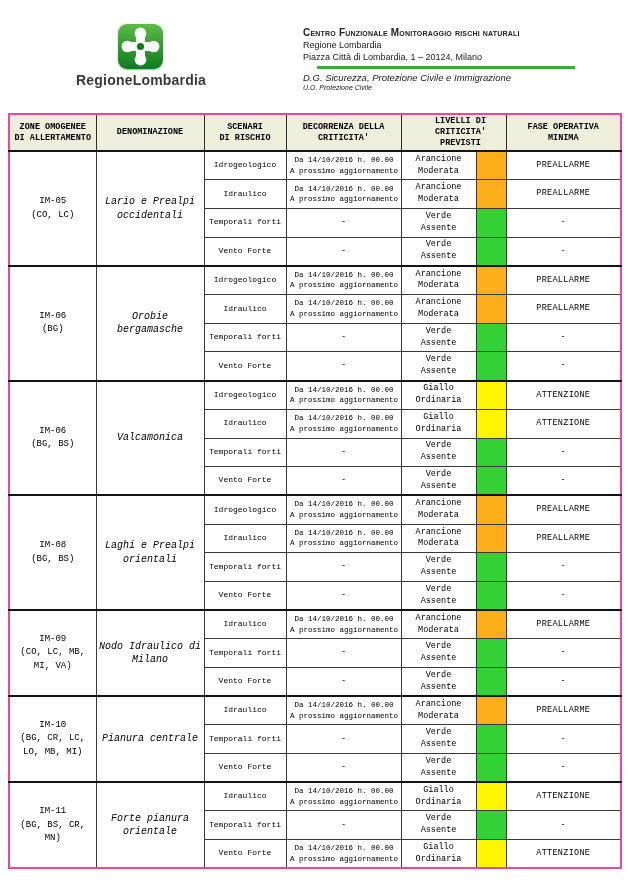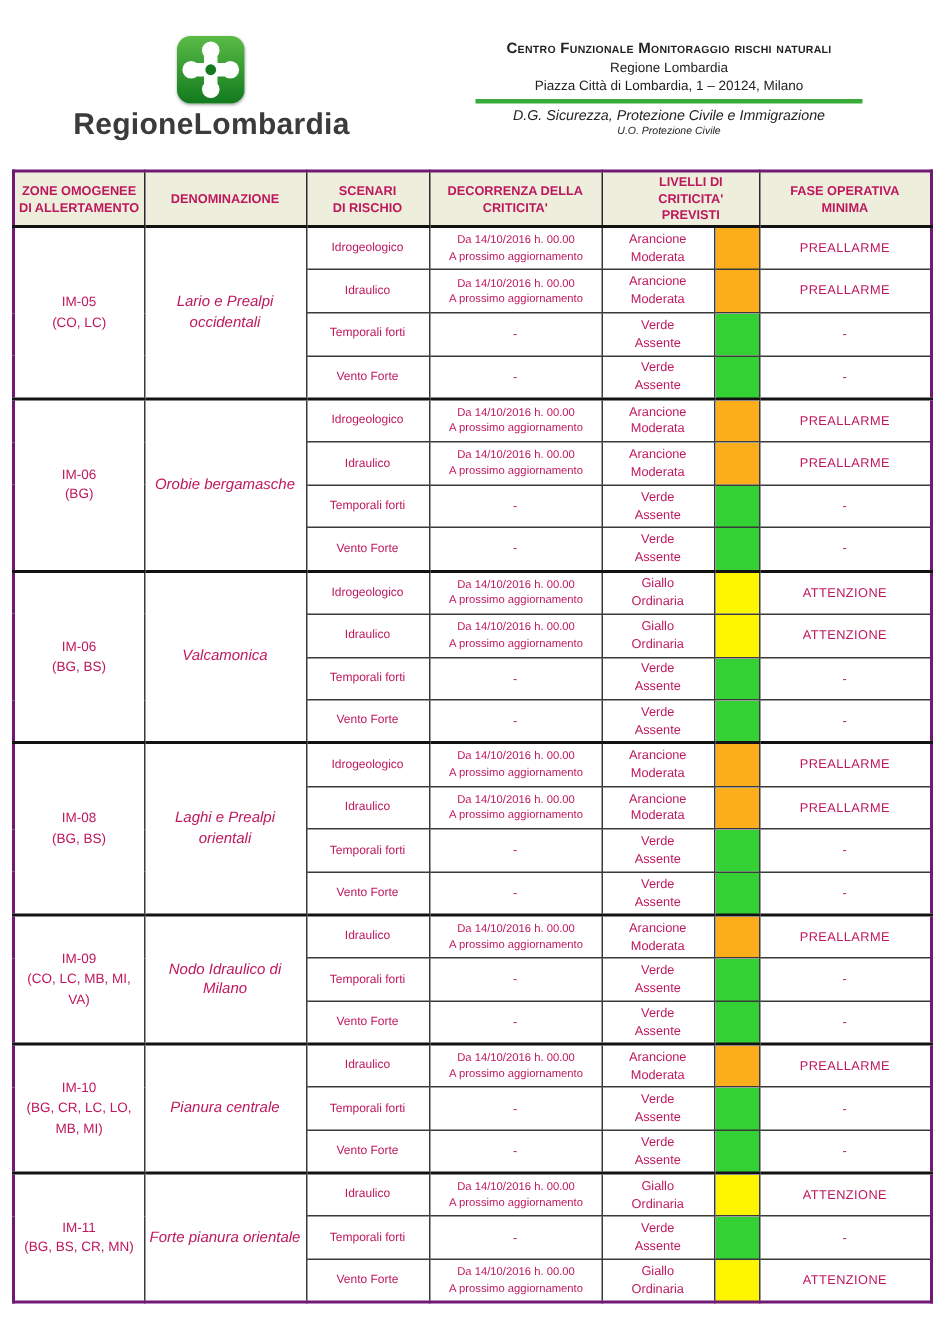--- a/index.html
+++ b/index.html
@@ -10,36 +10,36 @@
     font-family:"Liberation Sans", sans-serif; color:#1b1b1b;
   }
   
   .logo-square {
     position:absolute; left:118px; top:24px; width:45px; height:45px;
     border-radius:9px; box-shadow:0 1px 2px rgba(0,0,0,.35);
   }
   .logo-square svg { width:100%; height:100%; display:block; }
   .brand-name {
     position:absolute; left:28px; top:72px; width:226px; text-align:center;
-    font-size:20px; font-weight:bold; color:#3b3b3b; letter-spacing:.2px;
+    font-size:14px; font-weight:bold; color:#3b3b3b; letter-spacing:.2px;
   }
   .org {
     position:absolute; left:303px; top:27px; width:286px;
-    text-align:center; color:#222;
+    color:#222;
   }
   .org-title { font-size:10px; font-weight:bold; font-variant:small-caps; letter-spacing:.2px; }
   .org-line  { font-size:9px; margin-top:2px; }
   .org-rule  { height:3px; margin:4px 14px 3px; }
   .org-dept  { font-size:9.5px; font-style:italic; }
   .org-unit  { font-size:7px;  font-style:italic; margin-top:1px; }
   
   .alert-table {
     position:absolute; left:8px; top:113px; width:612px;
     border-collapse:collapse; table-layout:fixed;
-    border:2px solid #701a75; color:#be185d;
+    border:2px solid #ec4899; color:#000000;font-family:Liberation Mono, monospace;
   }
   .alert-table th {
     font-size:8.5px; font-weight:bold; white-space:pre-line;
     border:1px solid #2b2b2b; border-bottom:2px solid #131313;
     height:30px; line-height:1.3; padding:1px 2px; text-align:center;
     vertical-align:middle;
   }
   .alert-table td {
     border:1px solid #3a3a3a; text-align:center; vertical-align:middle;
     padding:1px 2px; font-size:8.5px; line-height:1.35; overflow:hidden;

